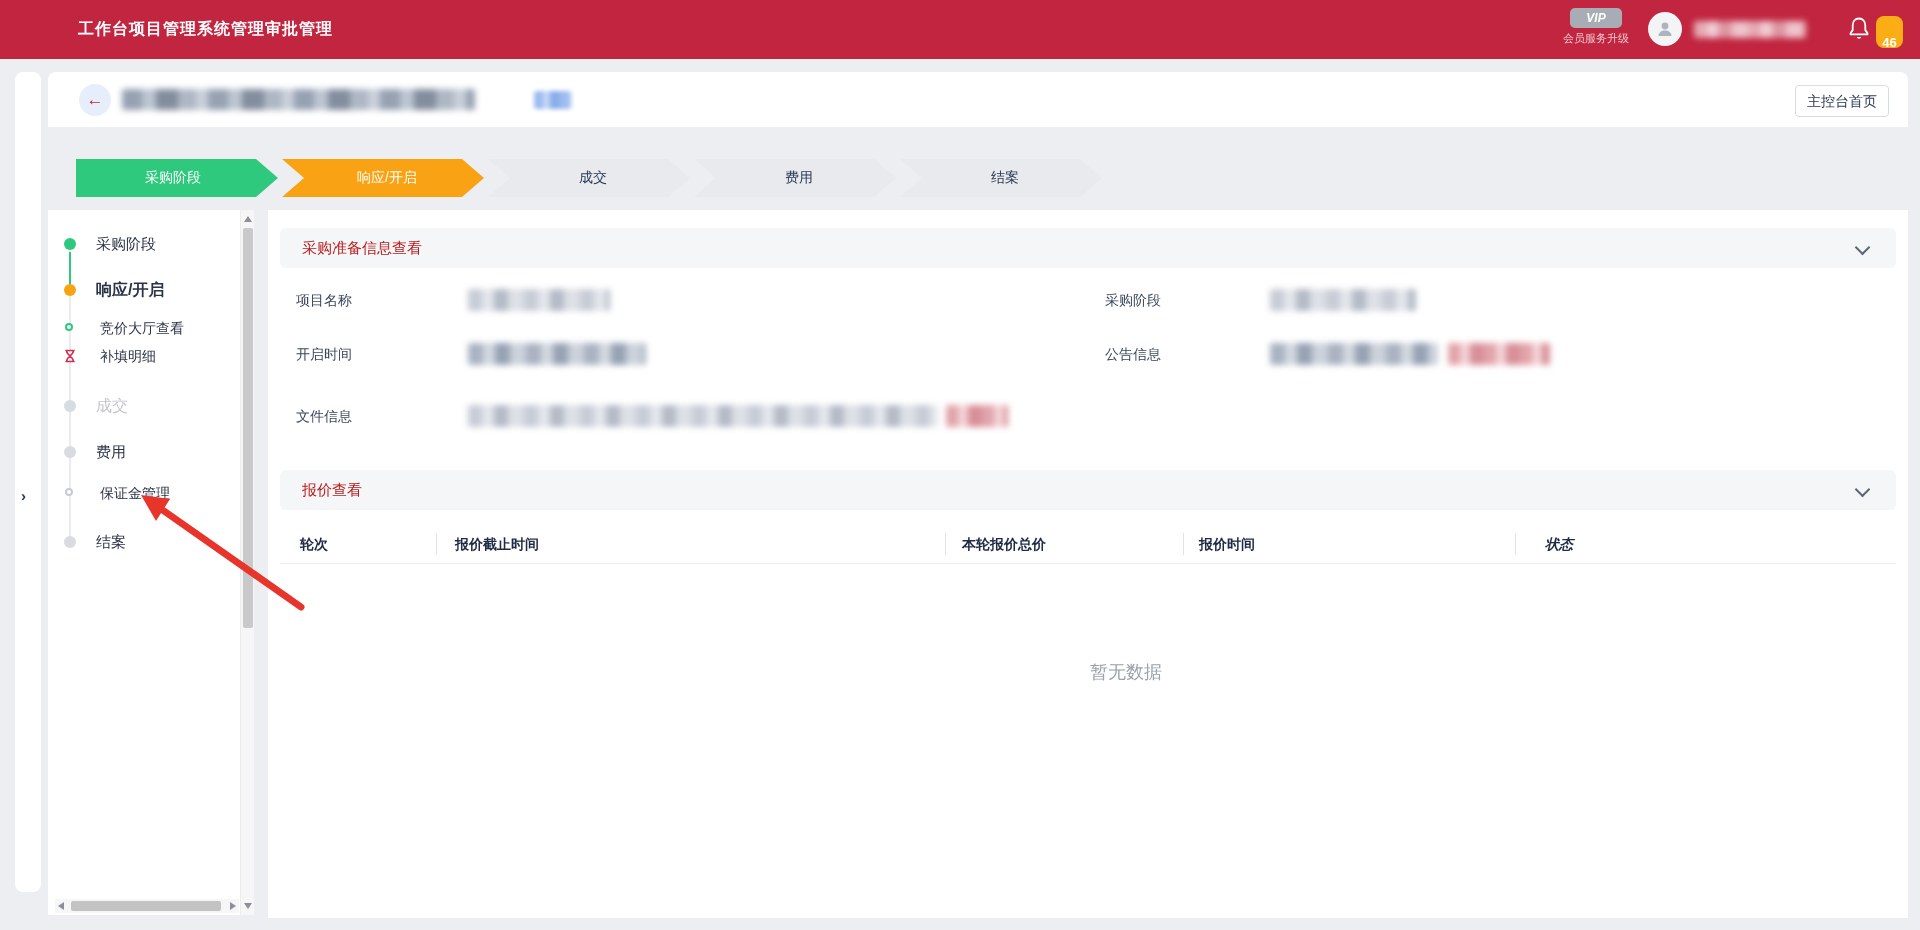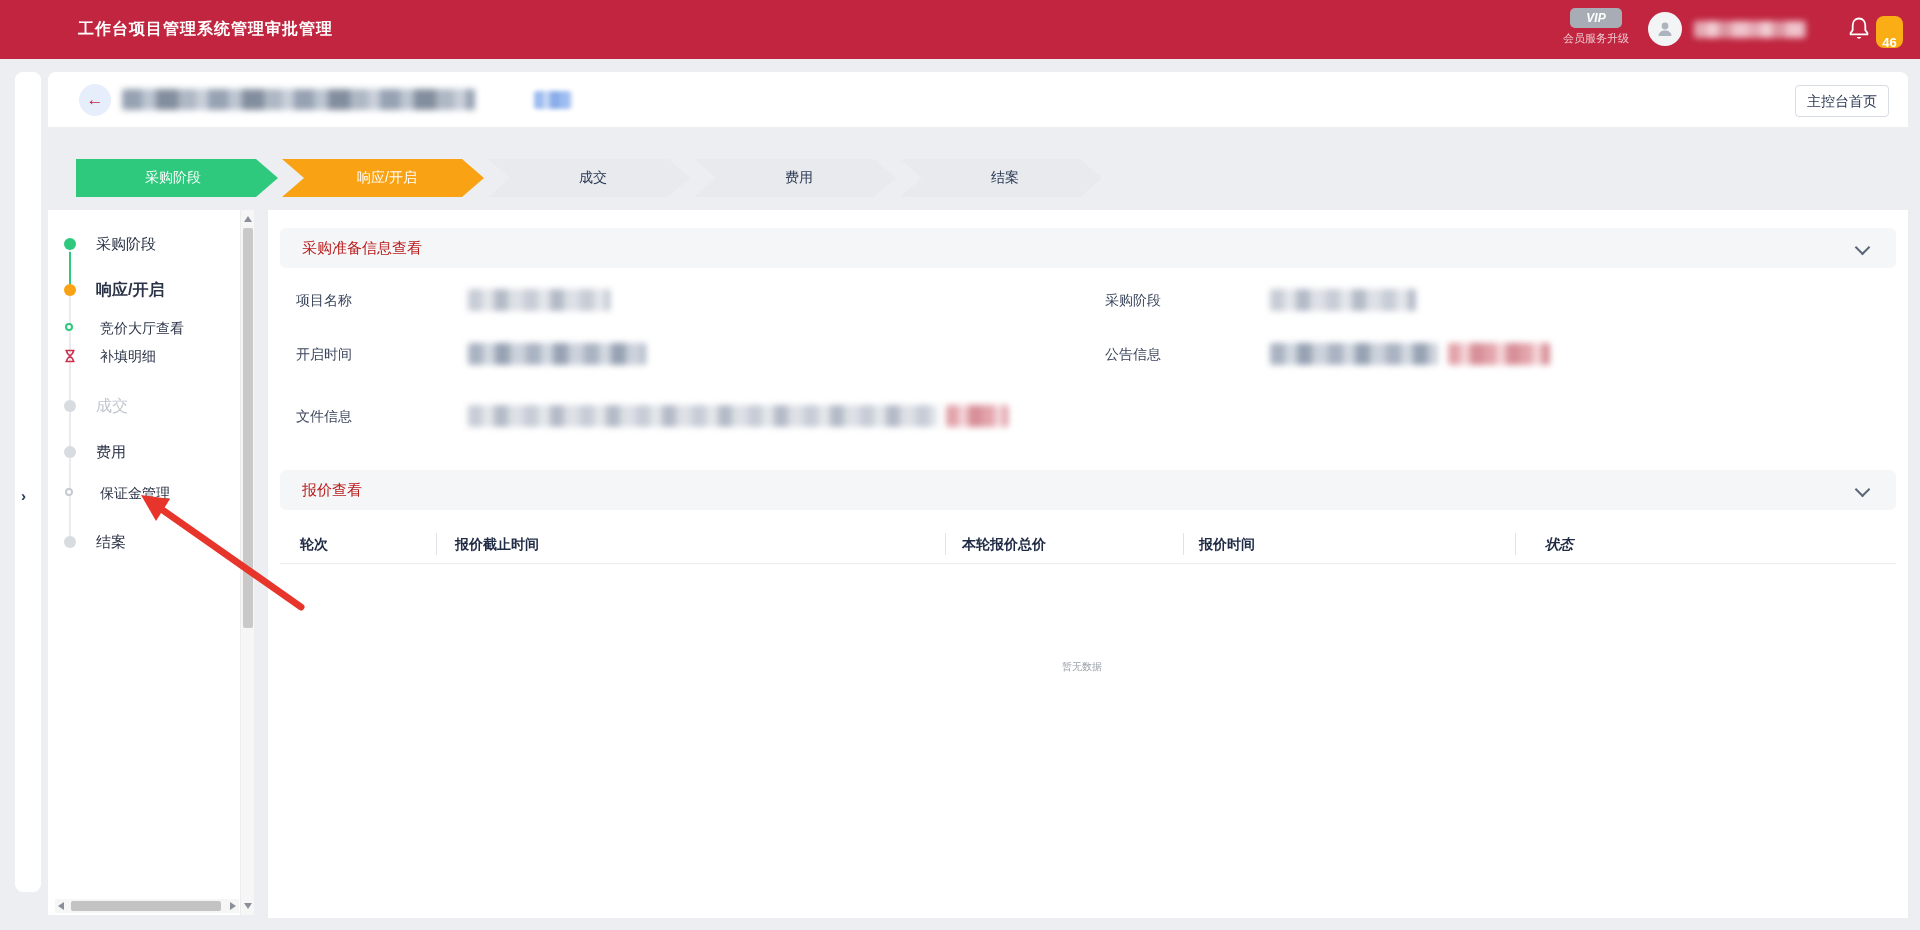--- a/index.html
+++ b/index.html
@@ -70,21 +70,21 @@
   .sec-chev { position:absolute; right:28px; top:14px; width:11px; height:11px; border-right:2px solid #5a6678; border-bottom:2px solid #5a6678; transform:rotate(45deg); }
   .fld-label { position:absolute; font-size:14px; color:#3b465c; white-space:nowrap; }
   .blur-val { position:absolute; height:22px; border-radius:2px; filter:blur(3px);
     background:repeating-linear-gradient(90deg,#c7ccd6 0 14px,#e3e6eb 14px 26px,#b4bbc7 26px 40px,#dde0e6 40px 56px); }
   .blur-val.dark { background:repeating-linear-gradient(90deg,#aab3c2 0 15px,#d2d8e0 15px 27px,#97a2b3 27px 42px,#ccd2db 42px 58px); }
   .blur-val.red { background:repeating-linear-gradient(90deg,#e2a3aa 0 12px,#f3d2d6 12px 22px,#d88f98 22px 36px); cursor:pointer; }
 
   .th-text { position:absolute; font-size:14px; font-weight:bold; color:#1f2a44; white-space:nowrap; }
   .th-sep { position:absolute; width:1px; height:22px; background:#dfe3e8; }
   .th-border { position:absolute; left:12px; top:353px; width:1616px; height:1px; background:#ebedf0; }
-  .empty-text { position:absolute; left:734px; top:450px; width:160px; text-align:center; font-size:10px; color:#9aa1ab; }
+  .empty-text { position:absolute; left:734px; top:450px; width:160px; text-align:right; font-size:18px; color:#9aa1ab; }
 
   .annotation { position:absolute; left:120px; top:478px; width:210px; height:145px; pointer-events:none; }
 </style>
 </head>
 <body>
 
 <div class="stage">
 
   <header class="topbar">
     <nav class="topnav">

